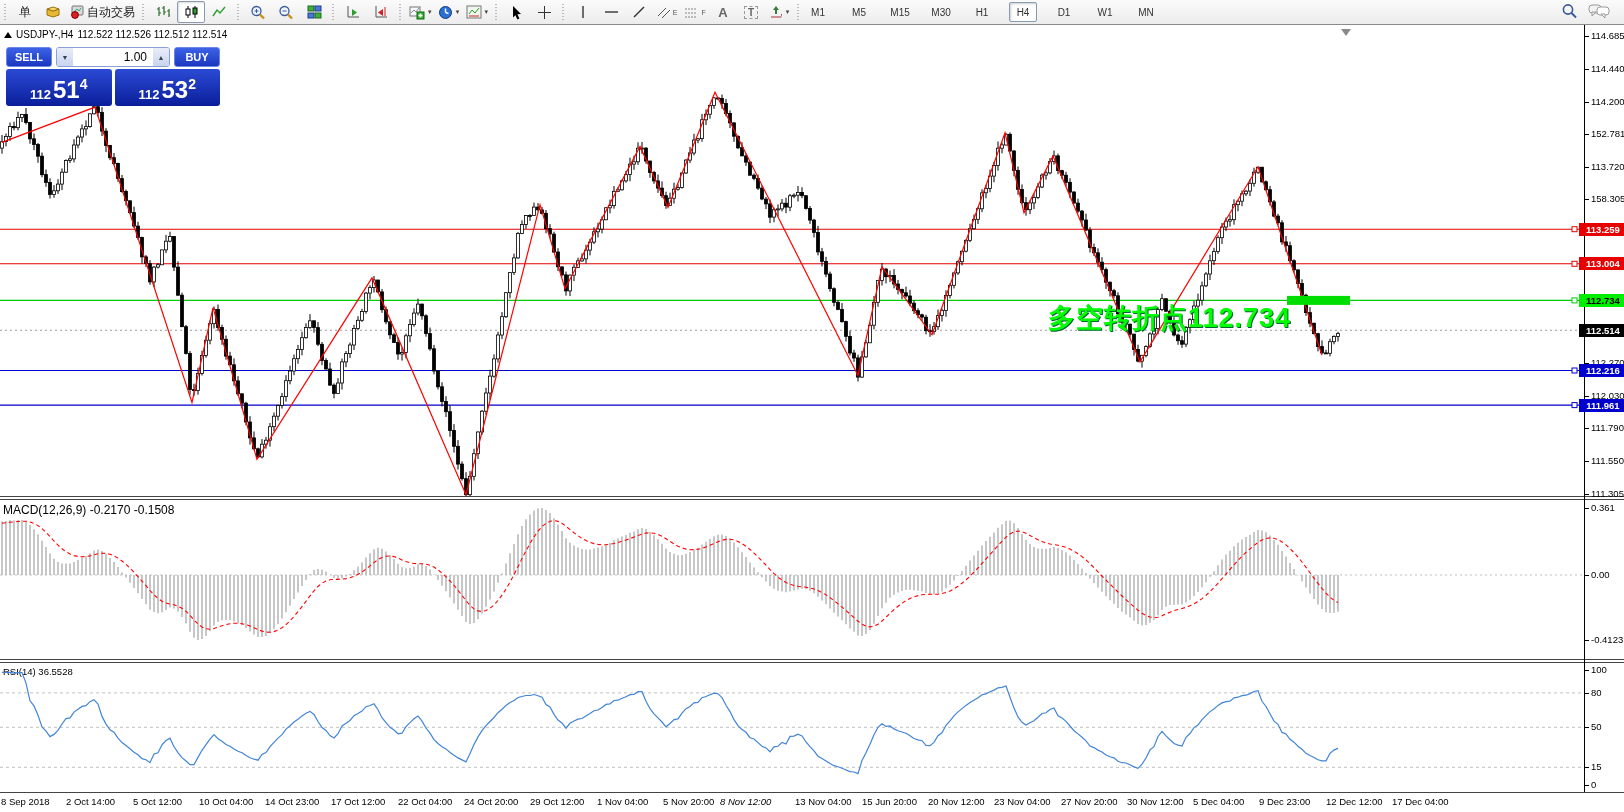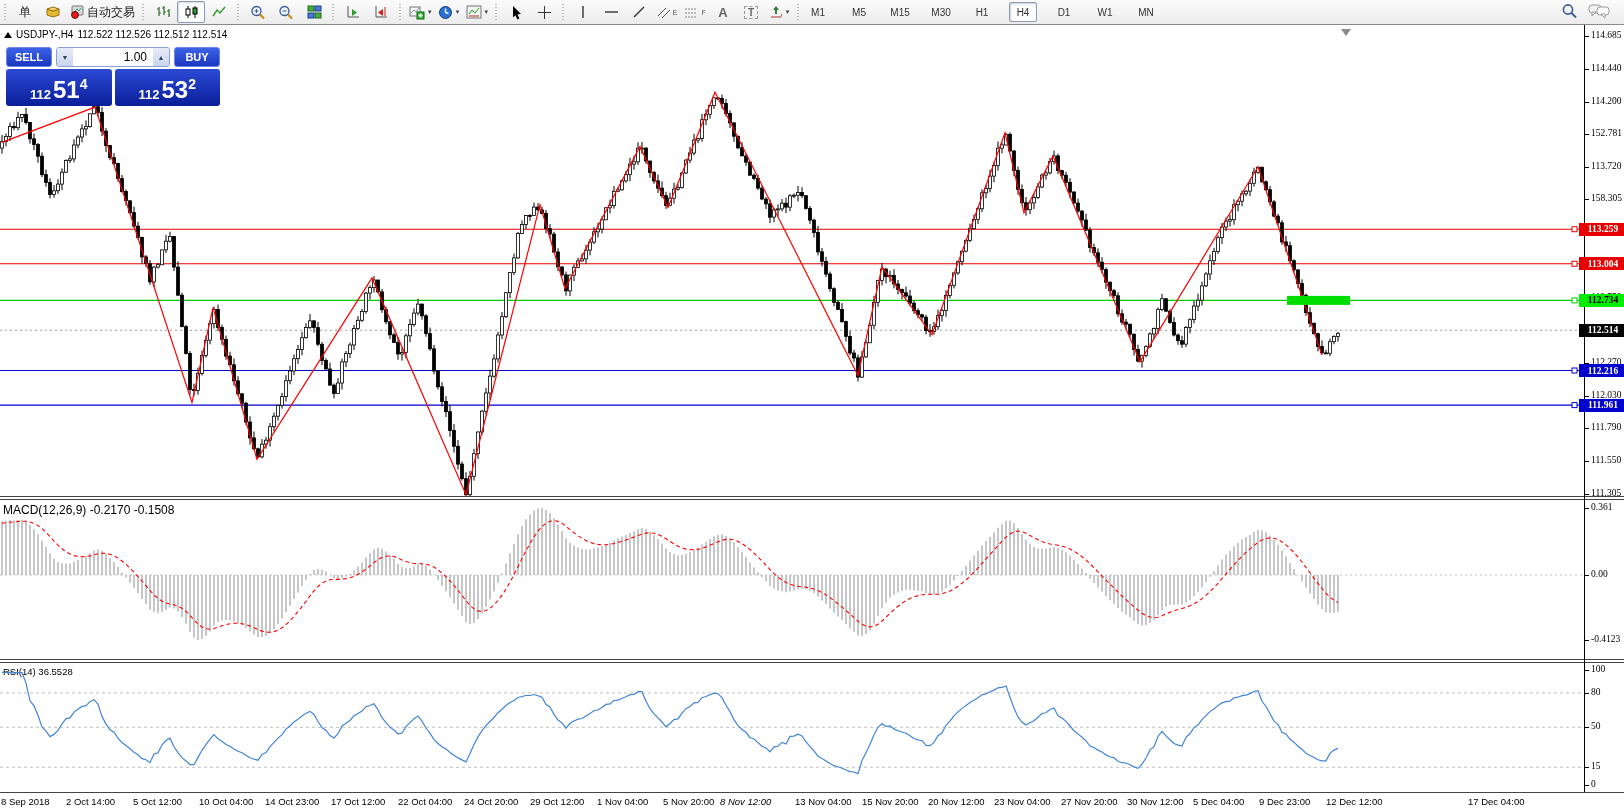--- a/index.html
+++ b/index.html
@@ -24,21 +24,21 @@
   #tb-right{margin-left:auto;display:flex;align-items:center;padding-right:14px;gap:10px;}
   .cn-label{font-size:12px;}
 
   
   .panel-sep{position:absolute;left:0;width:1624px;height:4px;background:#fff;
     border-top:1px solid #444;border-bottom:1px solid #444;box-sizing:border-box;cursor:row-resize;}
   #main-svg{position:absolute;left:0;top:25px;}
   #macd-svg{position:absolute;left:0;top:500px;}
   #rsi-svg{position:absolute;left:0;top:663px;}
   #price-axis{position:absolute;left:1584px;top:25px;width:40px;height:767px;
-    border-left:1px solid #000;font-family:Liberation Serif, serif;}
+    border-left:1px solid #000;}
   .axis-label{position:absolute;left:6px;font-size:9.5px;color:#000;white-space:nowrap;}
   .axis-tick{position:absolute;left:0;width:4px;height:1px;background:#000;}
   .lvl-label{position:absolute;left:-6px;width:48px;height:13px;font-size:9.5px;font-weight:bold;
     display:flex;align-items:center;justify-content:center;white-space:nowrap;}
   #chart-title{position:absolute;left:4px;top:29px;font-size:10px;color:#000;
     display:flex;align-items:center;gap:4px;}
   .tri-up{width:0;height:0;border-left:4px solid transparent;border-right:4px solid transparent;
     border-bottom:6px solid #000;}
   #shift-marker{position:absolute;left:1341px;top:29px;width:0;height:0;
     border-left:5px solid transparent;border-right:5px solid transparent;border-top:7px solid #8a8a8a;}
@@ -999,20 +999,21 @@
       <line x1="1330" y1="313.7" x2="1330" y2="331.3" stroke="#000000" stroke-width="1"></line>
       <rect x="1328.5" y="316.7" width="3" height="11.6" fill="#ffffff" stroke="#000000" stroke-width="0.8"></rect>
       <line x1="1334" y1="310.3" x2="1334" y2="319.3" stroke="#000000" stroke-width="1"></line>
       <rect x="1332.5" y="311.4" width="3" height="5.3" fill="#ffffff" stroke="#000000" stroke-width="0.8"></rect>
       <line x1="1338" y1="306.8" x2="1338" y2="316.6" stroke="#000000" stroke-width="1"></line>
       <rect x="1336.5" y="308.6" width="3" height="2.8" fill="#ffffff" stroke="#000000" stroke-width="0.8"></rect>
       <polyline points="2,117.4 95,82.1 192,377.5 213,282.7 257,434.4 372,252.9 466,469.7 540,179.7 565,263.7 640,121.4 668,182.4 715,67.2 858,350.4 882,242.0 932,309.8 1005,107.9 1024,187.8 1053,130.9 1140,336.9 1258,141.8 1322,330.1" fill="none" stroke="#ff0000" stroke-width="1.2"></polyline>
       <rect x="1287" y="270.9" width="63" height="9" fill="#00dd00"></rect>
     </svg>
   <div id="shift-marker"></div>
+  <div id="annotation" style="color: rgb(0, 255, 0);">多空转折点112.734</div>
 
   <div class="panel-sep" style="top:496px"></div>
   <div id="ind-macd-label">MACD(12,26,9) -0.2170 -0.1508</div>
   <svg id="macd-svg" width="1584" height="160" viewBox="0 0 1584 160">
       <line x1="0" y1="75" x2="1584" y2="75" stroke="#c0c0c0" stroke-dasharray="2 3"></line>
       <line x1="2" y1="75" x2="2" y2="21.2" stroke="#b4b4b4" stroke-width="1.5"></line>
       <line x1="6" y1="75" x2="6" y2="20.9" stroke="#b4b4b4" stroke-width="1.5"></line>
       <line x1="10" y1="75" x2="10" y2="20.1" stroke="#b4b4b4" stroke-width="1.5"></line>
       <line x1="14" y1="75" x2="14" y2="20.3" stroke="#b4b4b4" stroke-width="1.5"></line>
       <line x1="18" y1="75" x2="18" y2="20.0" stroke="#b4b4b4" stroke-width="1.5"></line>
@@ -1419,29 +1420,29 @@
       <div class="time-label" style="left: 199px;">10 Oct 04:00</div>
       <div class="time-label" style="left: 265px;">14 Oct 23:00</div>
       <div class="time-label" style="left: 331px;">17 Oct 12:00</div>
       <div class="time-label" style="left: 398px;">22 Oct 04:00</div>
       <div class="time-label" style="left: 464px;">24 Oct 20:00</div>
       <div class="time-label" style="left: 530px;">29 Oct 12:00</div>
       <div class="time-label" style="left: 597px;">1 Nov 04:00</div>
       <div class="time-label" style="left: 663px;">5 Nov 20:00</div>
       <div class="time-label" style="left: 720px; font-style: italic;">8 Nov 12:00</div>
       <div class="time-label" style="left: 795px;">13 Nov 04:00</div>
-      <div class="time-label" style="left: 862px;">15 Nov 20:00</div>
+      <div class="time-label" style="left: 862px;">15 Jun 20:00</div>
       <div class="time-label" style="left: 928px;">20 Nov 12:00</div>
       <div class="time-label" style="left: 994px;">23 Nov 04:00</div>
       <div class="time-label" style="left: 1061px;">27 Nov 20:00</div>
       <div class="time-label" style="left: 1127px;">30 Nov 12:00</div>
       <div class="time-label" style="left: 1193px;">5 Dec 04:00</div>
       <div class="time-label" style="left: 1259px;">9 Dec 23:00</div>
       <div class="time-label" style="left: 1326px;">12 Dec 12:00</div>
-      <div class="time-label" style="left: 1468px;">17 Dec 04:00</div>
+      <div class="time-label" style="left: 1392px;">17 Dec 04:00</div>
     </div>
 
   <div id="trade-panel">
     <div id="tp-row1">
       <div class="tp-btn">SELL</div>
       <div id="tp-spin">
         <div class="spin-btn">▼</div>
         <div id="tp-volume">1.00</div>
         <div class="spin-btn">▲</div>
       </div>

